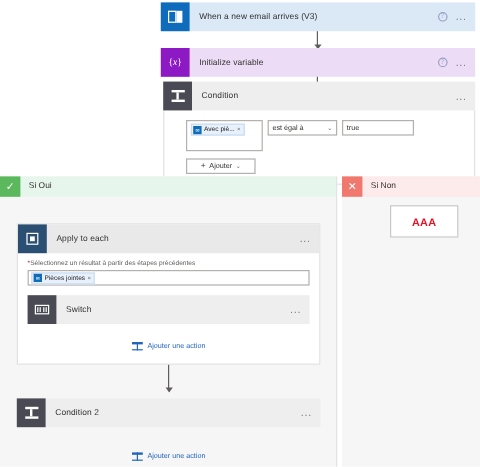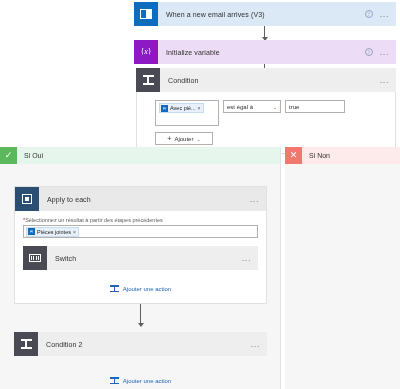--- a/index.html
+++ b/index.html
@@ -470,15 +470,16 @@
       </div>
     </div>
   </div>
 
   <div class="panel-no">
     <div class="branch-head no-head">
       <div class="branch-ico">✕</div>
       <div class="branch-label">Si Non</div>
     </div>
 
+    <div class="aaa-box">AAA</div>
   </div>
 
 </div>
 
 </body></html>

